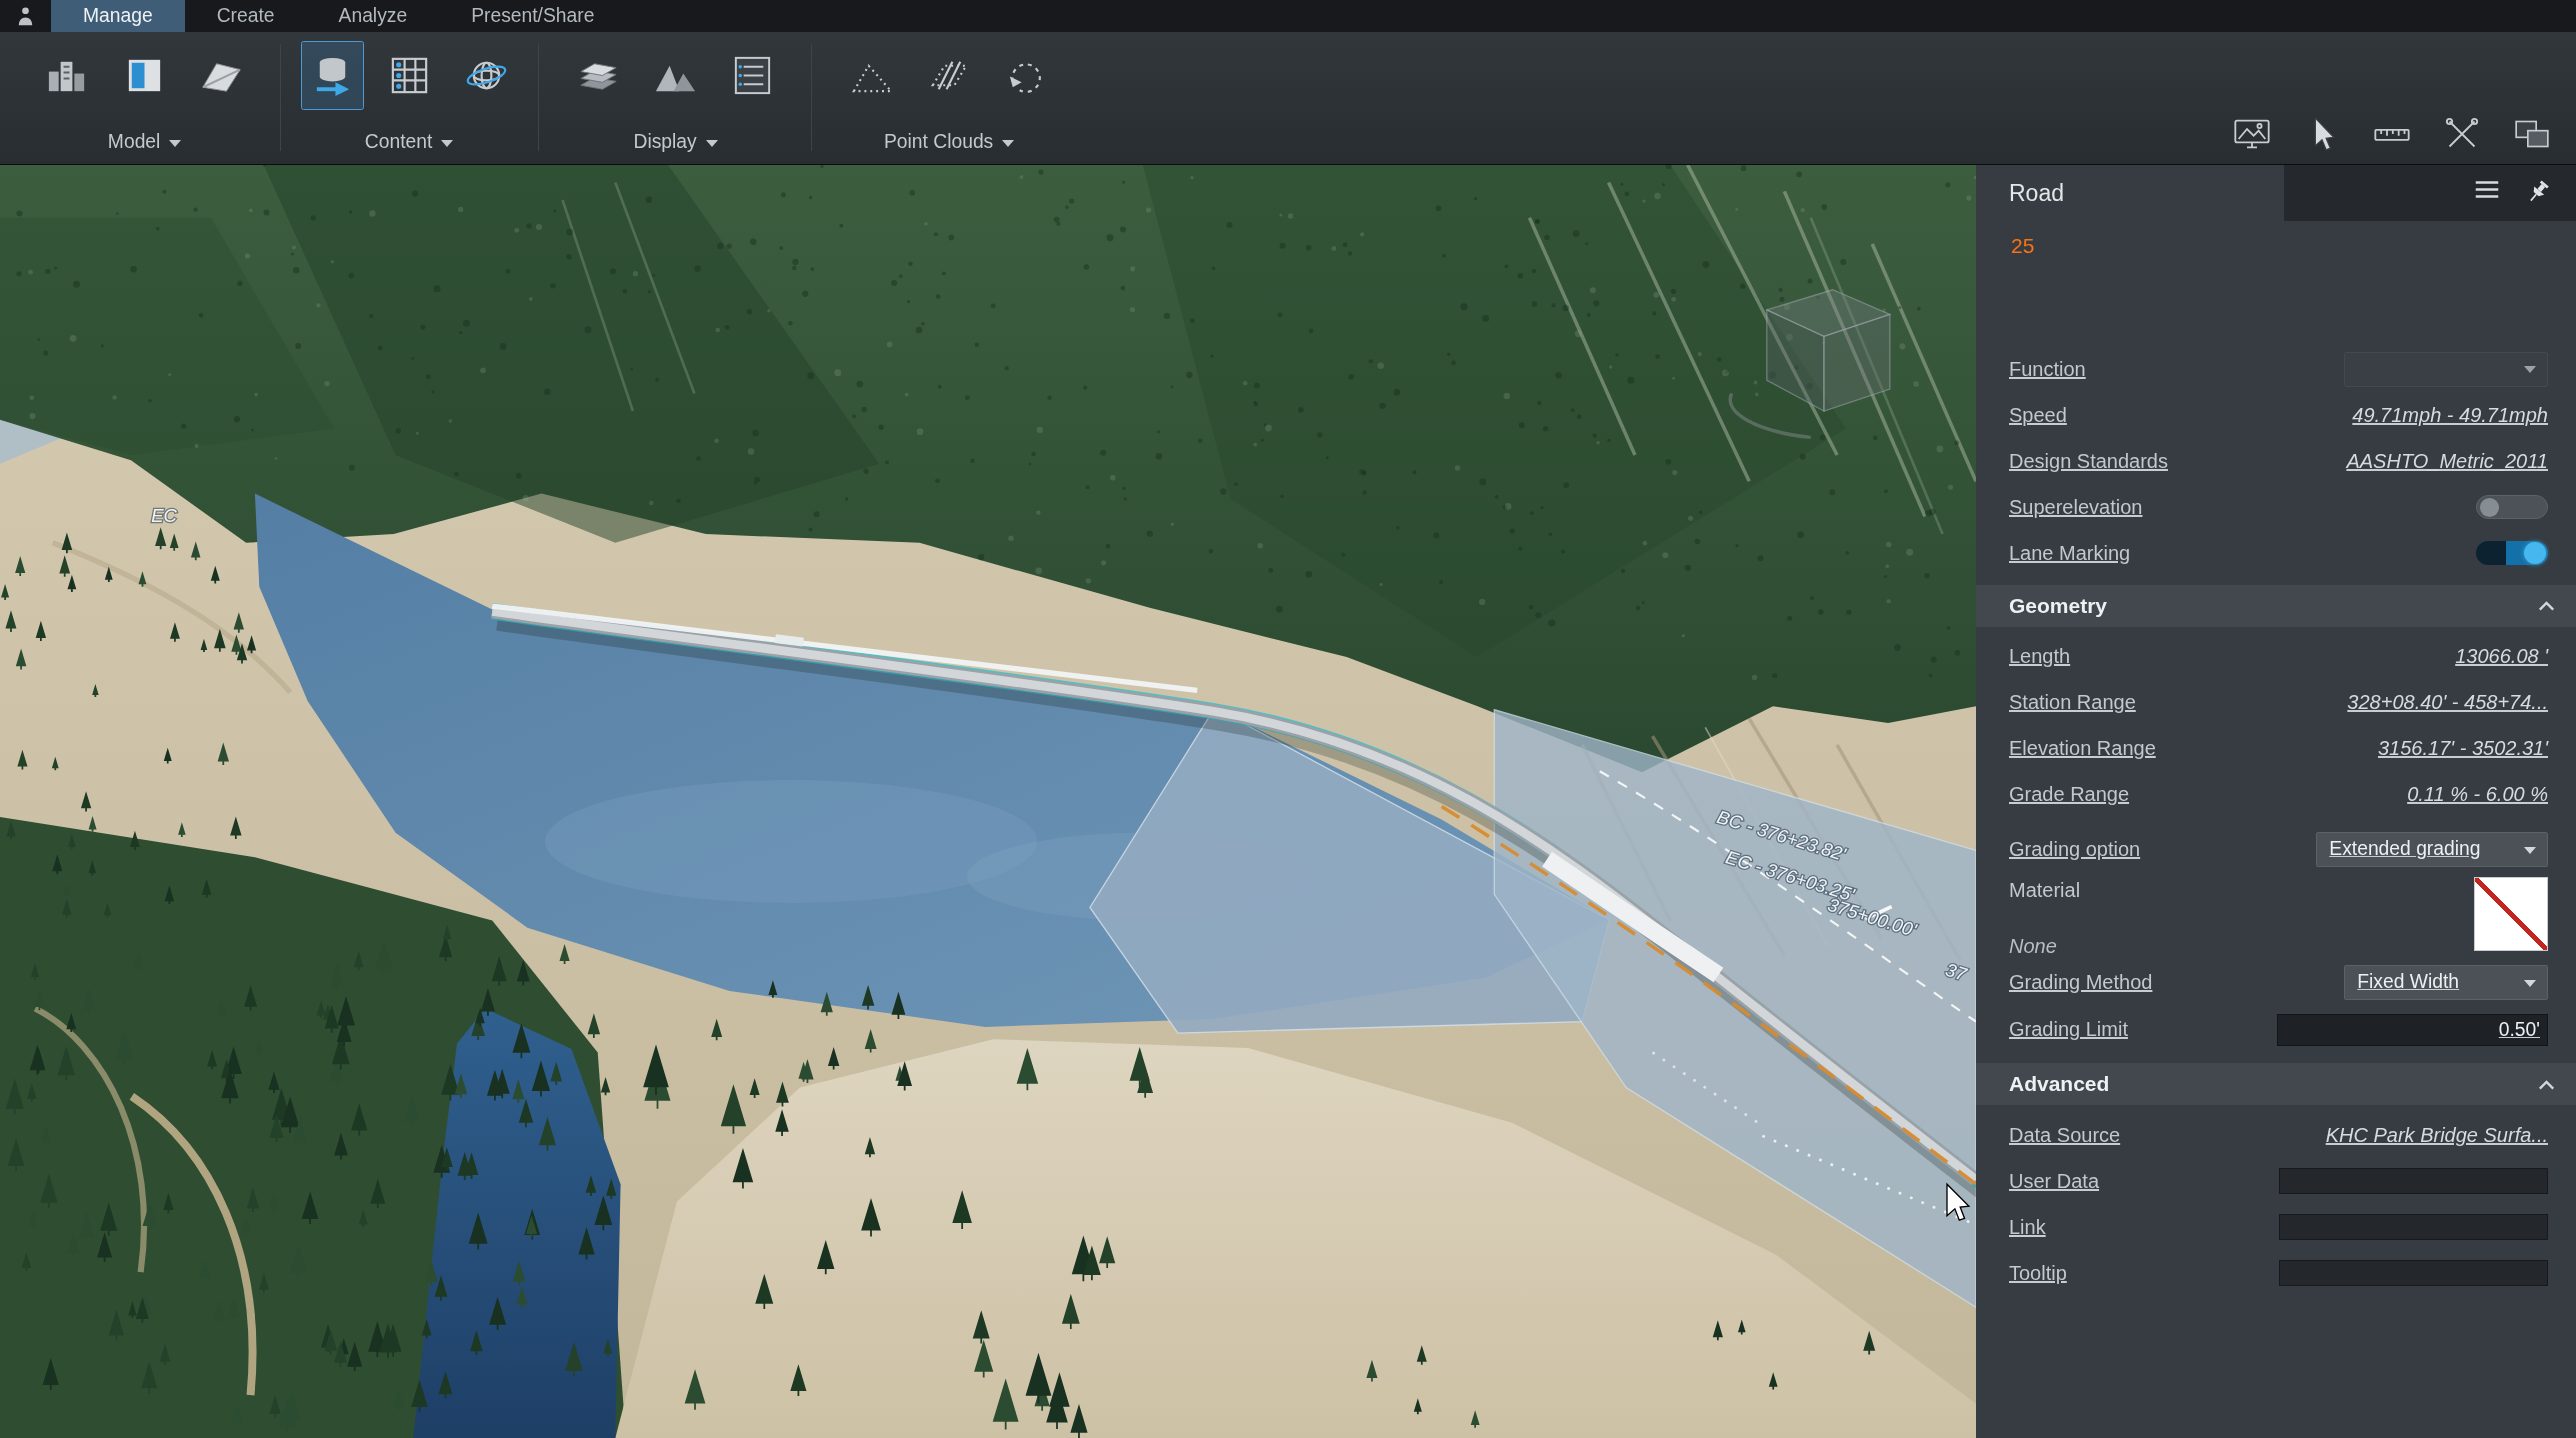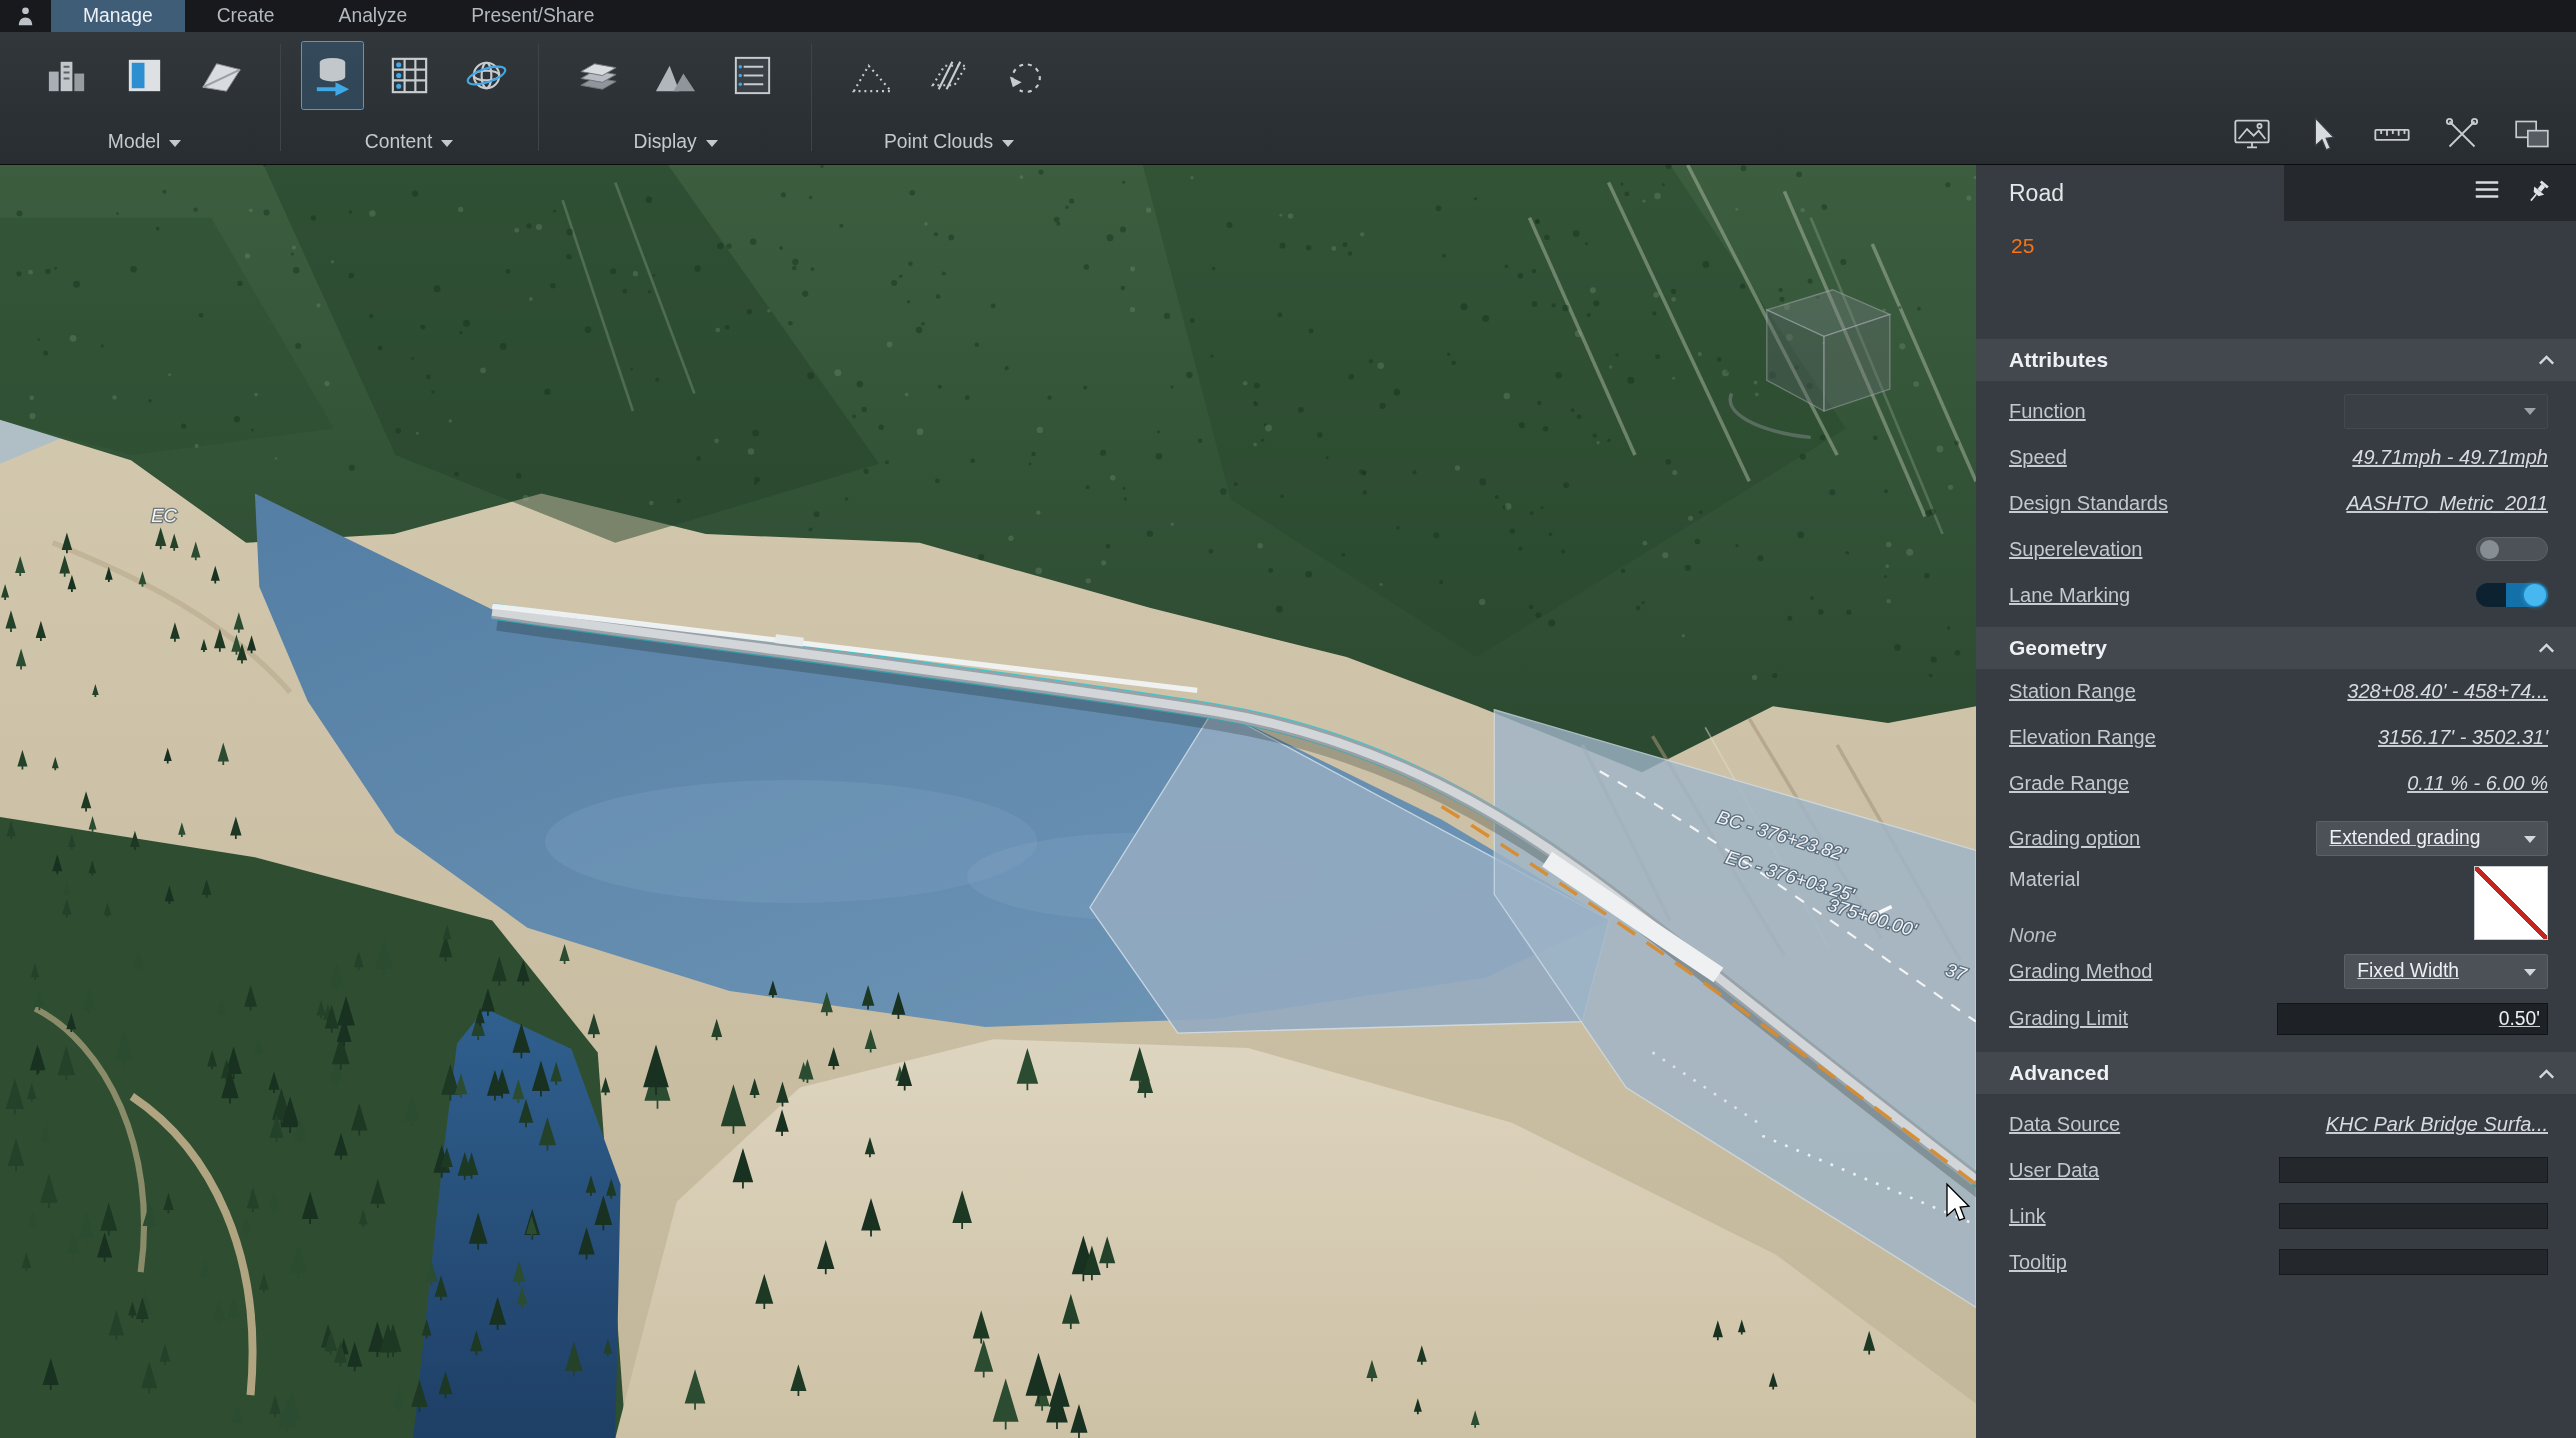--- a/index.html
+++ b/index.html
@@ -966,26 +966,20 @@
             <rect x="11.5" y="5" width="5" height="7"></rect>
             <path d="M7 12 H21 L17.5 17 H10.5 Z"></path>
             <rect x="13.2" y="17" width="1.8" height="9"></rect>
           </g>
         </svg>
     </button>
   </div>
   <div class="psub">25</div>
   <div class="pspacer"></div>
 
-  <div class="sechead">
-    <span>Attributes</span>
-    <svg width="21" height="17.6" viewBox="0 0 22 18">
-        <polyline points="4,13 11,6 18,13" fill="none" stroke="#d2d7db" stroke-width="2.5"></polyline>
-      </svg>
-  </div>
   <div class="prow mt8">
     <span class="lbl">Function</span>
     <div class="dd disabled"></div>
   </div>
   <div class="prow">
     <span class="lbl">Speed</span>
     <span class="val">49.71mph - 49.71mph</span>
   </div>
   <div class="prow">
     <span class="lbl">Design Standards</span>
@@ -998,20 +992,24 @@
   <div class="prow">
     <span class="lbl">Lane Marking</span>
     <button class="toggle on"></button>
   </div>
 
   <div class="sechead mt10">
     <span>Geometry</span>
     <svg width="21" height="17.6" viewBox="0 0 22 18">
         <polyline points="4,13 11,6 18,13" fill="none" stroke="#d2d7db" stroke-width="2.5"></polyline>
       </svg>
+  </div>
+  <div class="prow mt8">
+    <span class="lbl">Length</span>
+    <span class="val">13066.08 '</span>
   </div>
   <div class="prow">
     <span class="lbl">Station Range</span>
     <span class="val">328+08.40' - 458+74...</span>
   </div>
   <div class="prow">
     <span class="lbl">Elevation Range</span>
     <span class="val">3156.17' - 3502.31'</span>
   </div>
   <div class="prow">

